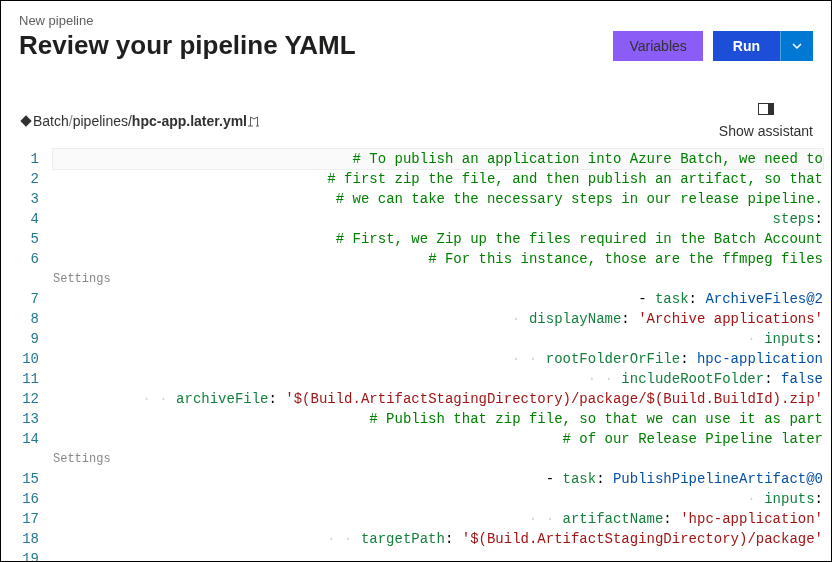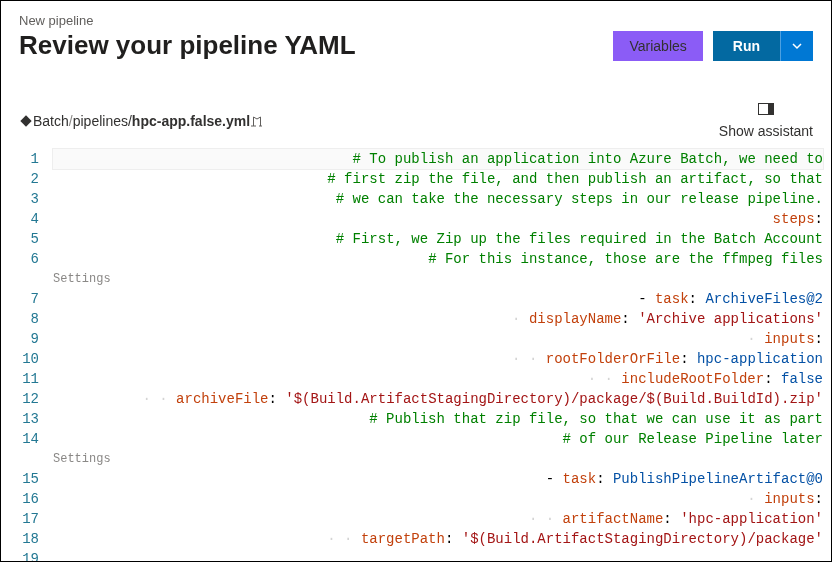--- a/index.html
+++ b/index.html
@@ -4,38 +4,38 @@
 <style>
 * { box-sizing: border-box; margin: 0; padding: 0; }
 body { font-family: "Segoe UI", -apple-system, sans-serif; background: #fff; color: #323130; width: 832px; height: 562px; overflow: hidden; border: 1px solid #000; }
 .header { padding: 12px 18px 0 18px; }
 .breadcrumb-small { font-size: 13px; color: #605e5c; }
 .title-row { display: flex; justify-content: space-between; align-items: center; margin-top: 2px; }
 .title { font-size: 26px; font-weight: 700; color: #201f1e; }
 .actions { display: flex; gap: 10px; align-items: stretch; }
 .btn-vars { background: #8b5cf6; border: none; padding: 7px 16px; font-size: 14px; color: #323130; cursor: pointer; }
 .btn-run-group { display: flex; }
-.btn-run { background: #0369a1; color: #fff; border: none; padding: 7px 20px; font-size: 14px; font-weight: 600; cursor: pointer; }
+.btn-run { background: #1d4ed8; color: #fff; border: none; padding: 7px 20px; font-size: 14px; font-weight: 600; cursor: pointer; }
 .btn-chevron { background: #0078d4; color: #fff; border: none; border-left: 1px solid rgba(255,255,255,0.3); padding: 7px 10px; cursor: pointer; display: flex; align-items: center; }
 .file-bar { display: flex; justify-content: space-between; align-items: center; padding: 14px 18px 10px 18px; margin-top: 28px; }
 .file-path { display: flex; align-items: center; font-size: 14px; color: #323130; }
 .file-path .sep { color: #8a8886; }
 .file-path strong { font-weight: 600; }
 .diamond { width: 14px; height: 14px; }
 .assist-btn { display: flex; align-items: center; gap: 8px; font-size: 14px; color: #323130; background: none; border: none; cursor: pointer; flex-direction: column; }
 .assist-icon { width: 16px; height: 12px; }
 .editor { display: flex; font-family: Consolas, "Courier New", monospace; font-size: 14px; padding: 0 8px; }
 .gutter { width: 44px; text-align: right; color: #237893; padding-right: 14px; line-height: 20px; user-select: none; }
 .gutter div { height: 20px; }
 .gutter .settings-gap { height: 20px; }
 .code { flex: 1; line-height: 20px; position: relative; text-align: right; }
 .code .line { height: 20px; white-space: pre; position: relative; }
 .line.cur { background: rgba(0,0,0,0.02); outline: 1px solid #eee; }
 .tok-c { color: #008000; }
-.tok-k { color: #c2410c; }
+.tok-k { color: #15803d; }
 .tok-s { color: #a31515; }
 .tok-v { color: #0451a5; }
 .tok-p { color: #000; }
 .settings-link { font-size: 12px; color: #8a8886; height: 20px; display: flex; align-items: center; }
 .guide { color: #d4d4d4; }
 svg { display: block; }
 </style>
 </head>
 <body>
 
@@ -57,21 +57,21 @@
   </div>
 </div>
 
 <div class="file-bar">
   <div class="file-path">
     <svg class="diamond" viewBox="0 0 14 14">
         <rect x="3" y="3" width="8" height="8" transform="rotate(45 7 7)" fill="#323130"></rect>
       </svg>
     <span>Batch</span>
     <span class="sep">/</span>
-    <span><span>pipelines/</span><strong>hpc-app.false.yml</strong></span>
+    <span><span>pipelines/</span><strong>hpc-app.later.yml</strong></span>
     <svg width="16" height="14" viewBox="0 0 16 14">
         <path d="M1 12 H6 M3.5 12 V3 L7 5 L10.5 3 V12 M9 12 H12" stroke="#605e5c" stroke-width="1" fill="none"></path>
       </svg>
   </div>
   <button class="assist-btn">
     <svg class="assist-icon" viewBox="0 0 16 12">
         <rect x="0.5" y="0.5" width="15" height="11" stroke="#323130" fill="none"></rect>
         <rect x="10" y="1" width="5" height="10" fill="#323130"></rect>
       </svg>
     <span>Show assistant</span>

